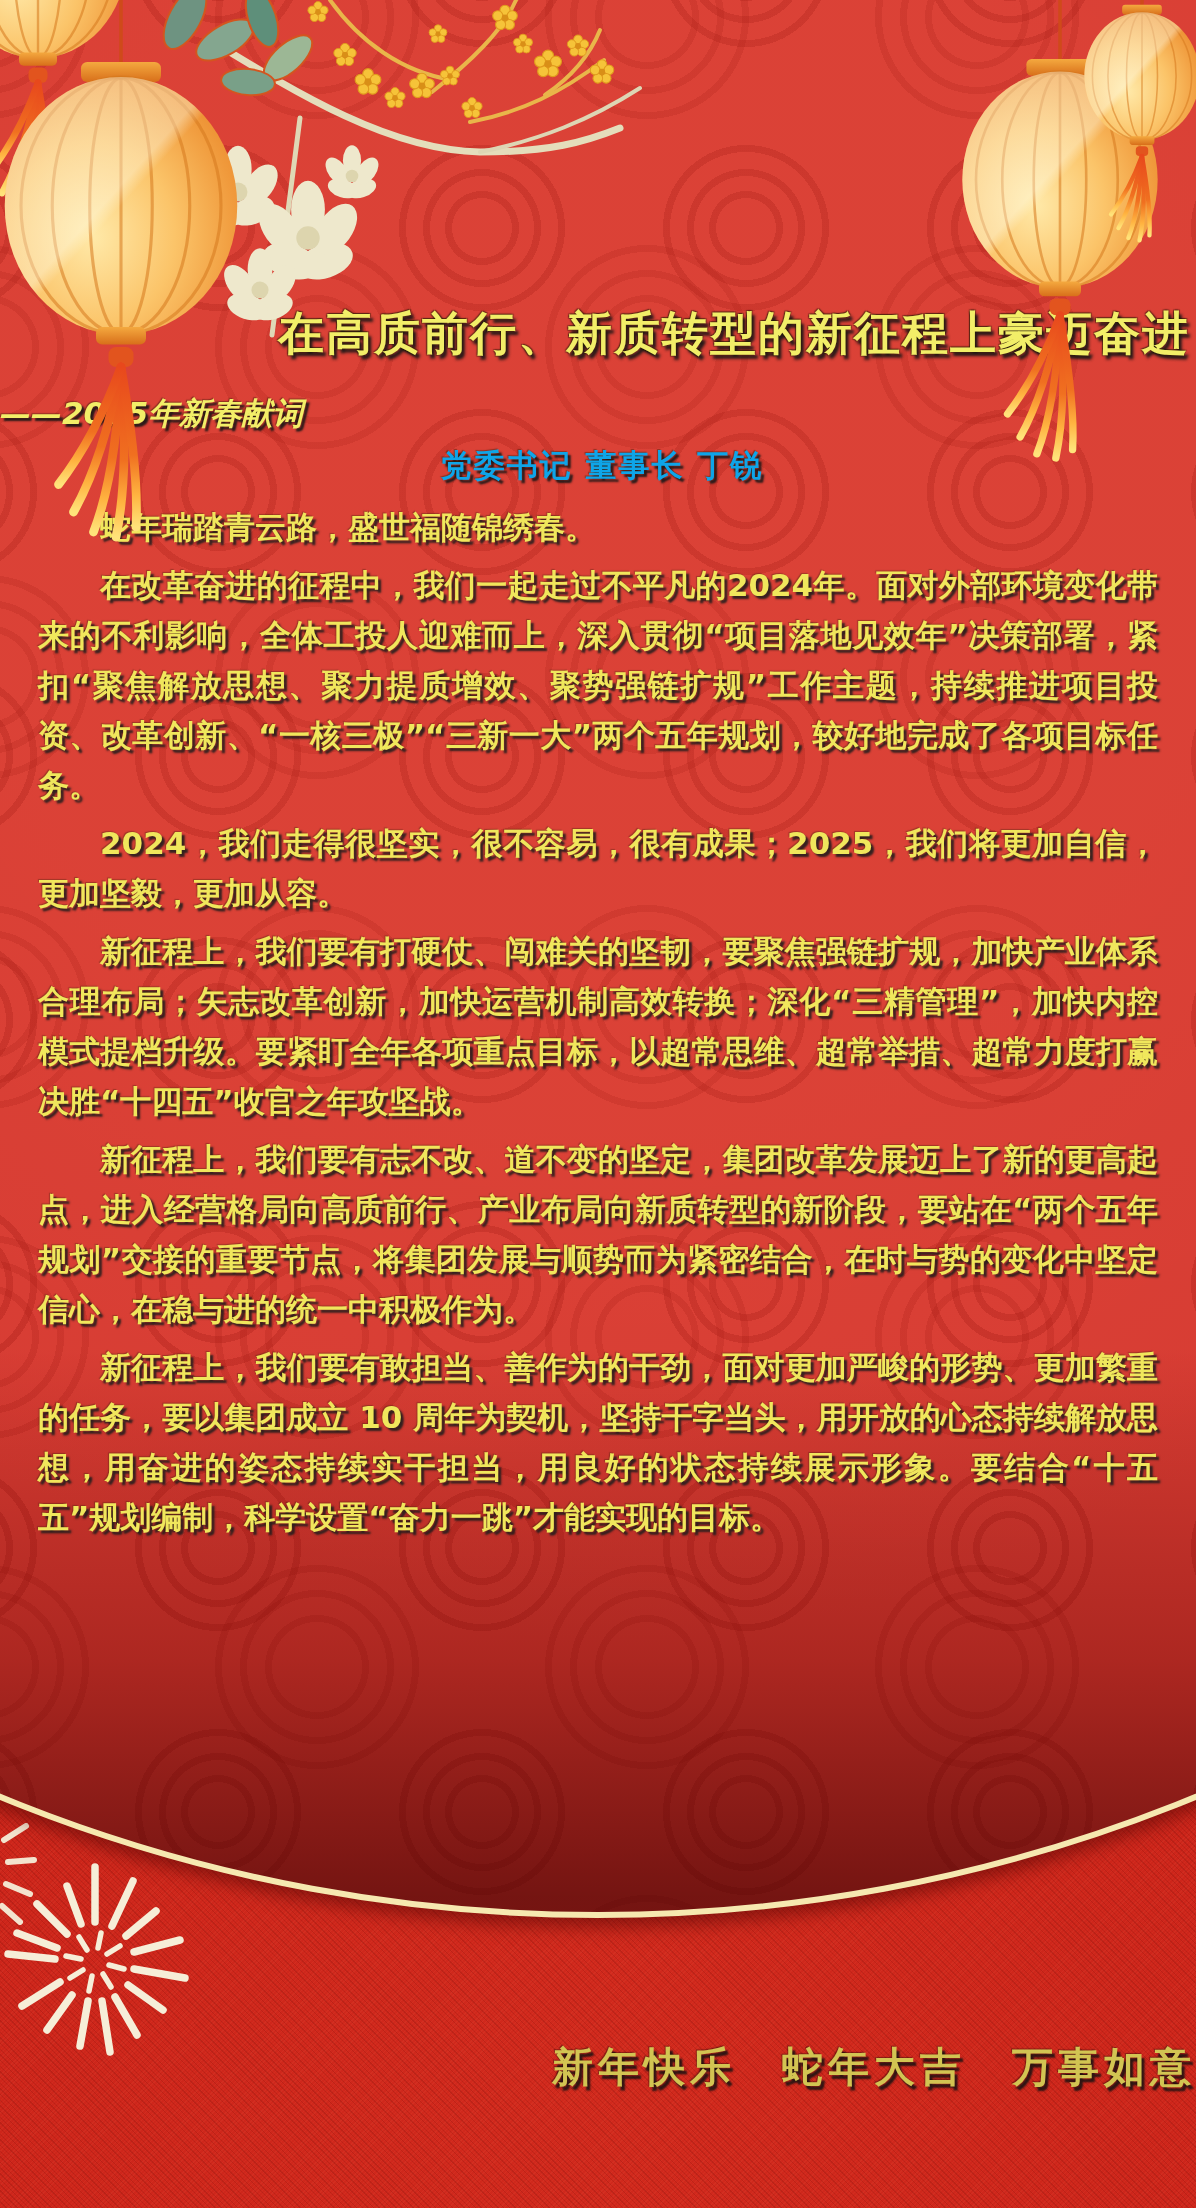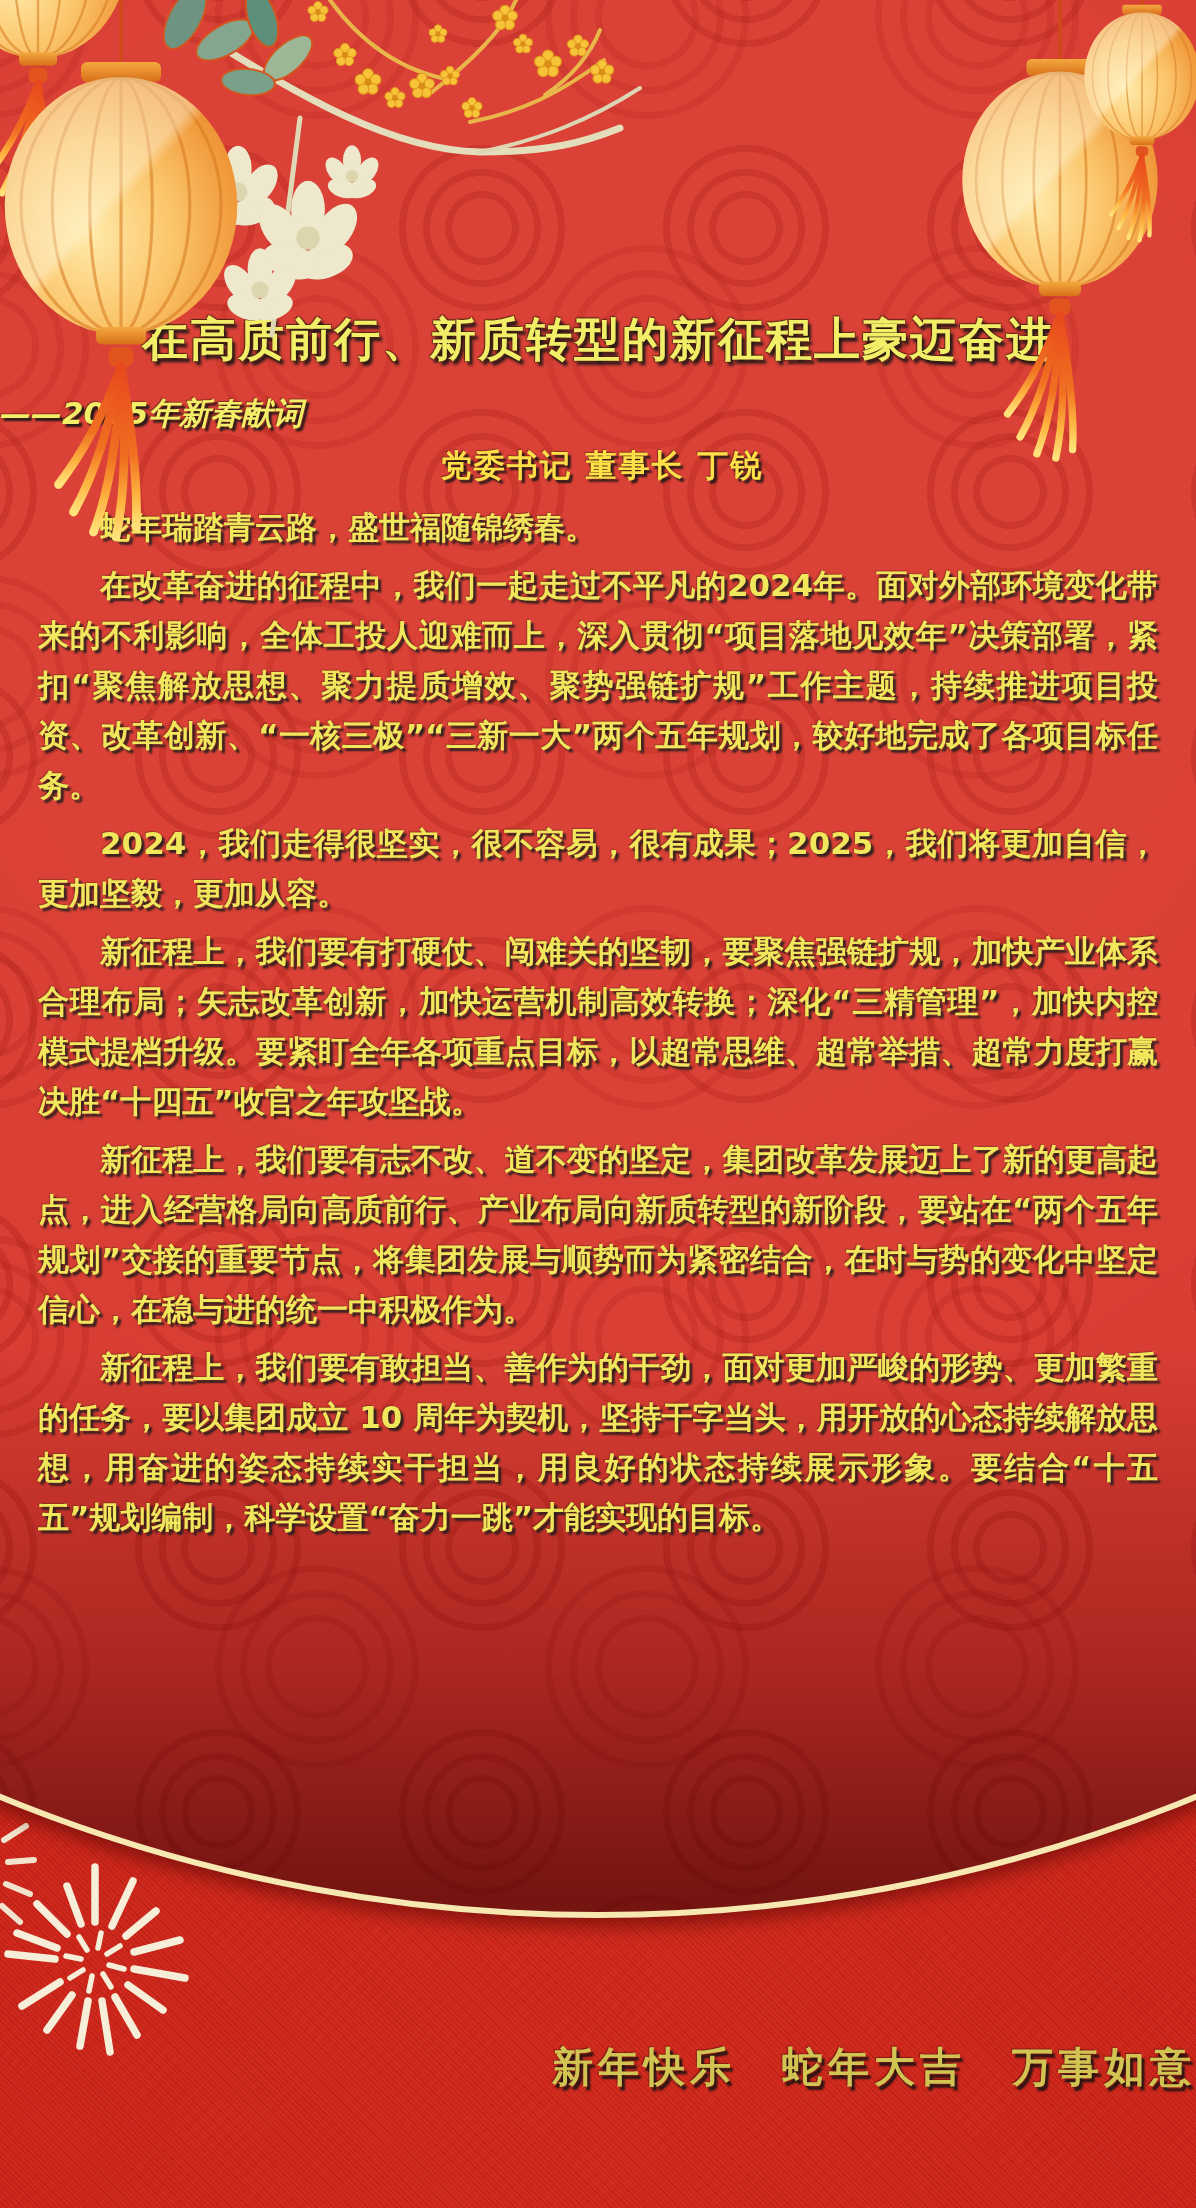--- a/index.html
+++ b/index.html
@@ -25,29 +25,29 @@
       radial-gradient(circle at 50% 50%, rgba(164,24,18,0) 0 30px, rgba(164,24,18,.32) 30px 37px,
         rgba(164,24,18,0) 37px 52px, rgba(164,24,18,.32) 52px 59px,
         rgba(164,24,18,0) 59px 76px, rgba(164,24,18,.32) 76px 83px, rgba(164,24,18,0) 83px),
       radial-gradient(circle at 50% 50%, rgba(164,24,18,0) 0 45px, rgba(164,24,18,.24) 45px 52px,
         rgba(164,24,18,0) 52px 70px, rgba(164,24,18,.24) 70px 77px,
         rgba(164,24,18,0) 77px 95px, rgba(164,24,18,.24) 95px 102px, rgba(164,24,18,0) 102px);
     background-size:auto,auto,264px 264px,330px 330px;
     background-position:0 0,0 0,0 0,132px 86px;}
 
   
-  .page-title{position:absolute;top:300px;left:0;right:0;margin:12px;text-align:center;
+  .page-title{position:absolute;top:300px;left:0;right:0;margin:6px;text-align:right;
     font-size:46px;line-height:54px;font-weight:bold;letter-spacing:2px;color:#f2ee68;
     text-shadow:-1px -1px 1px rgba(30,25,0,.45),1px -1px 1px rgba(30,25,0,.45),
                 -1px 1px 1px rgba(30,25,0,.45),3px 4px 3px rgba(22,22,22,.92);}
   .subtitle{position:absolute;top:396px;left:0;right:9px;
     font-size:31px;line-height:34px;font-weight:bold;color:#f2ee68;
     text-shadow:-1px -1px 1px rgba(30,25,0,.4),3px 3px 2px rgba(22,22,22,.9);font-style:italic;}
   .byline{position:absolute;top:448px;left:0;right:0;text-align:center;
-    font-size:31px;line-height:34px;font-weight:bold;letter-spacing:2px;color:#fde047;
+    font-size:31px;line-height:34px;font-weight:bold;letter-spacing:2px;color:#0ea5e9;
     text-shadow:-1px -1px 1px rgba(30,25,0,.4),3px 3px 2px rgba(22,22,22,.9);padding-left:8px;}
 
   
   .body-text{position:absolute;top:502px;left:38px;width:1120px;}
   .body-text p{margin:0 0 8px;font-size:31px;line-height:50px;font-weight:bold;
     color:#f0e75c;text-align:justify;text-indent:2em;
     text-shadow:-1px -1px 1px rgba(40,30,0,.32),3px 3px 2px rgba(28,28,28,.88);}
 
   
   .greeting{position:absolute;top:2038px;left:0;right:0;text-align:right;

